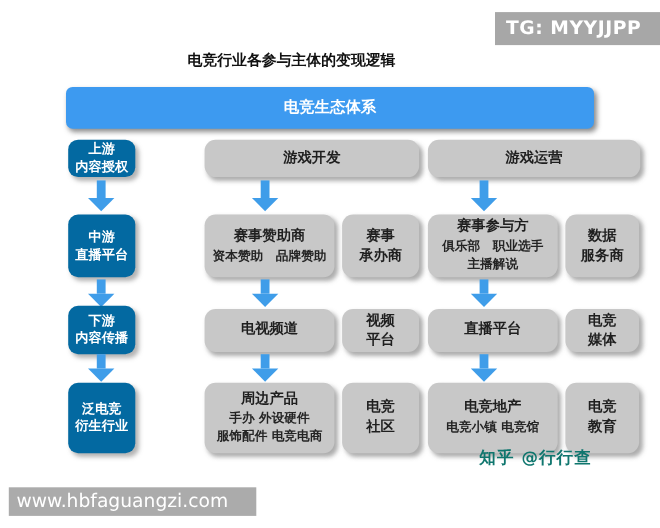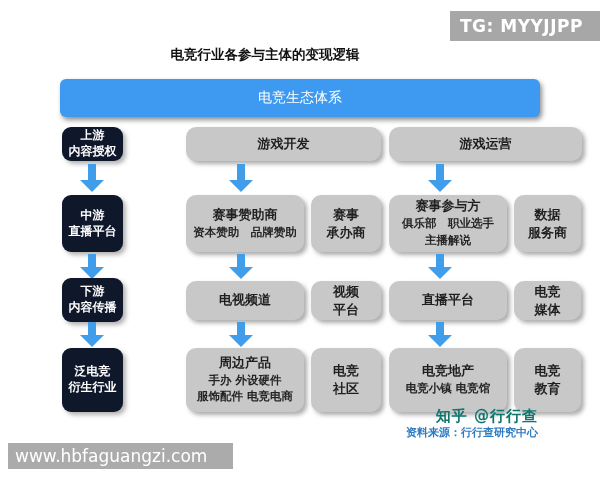--- a/index.html
+++ b/index.html
@@ -9,28 +9,28 @@
   
   .tg-box{position:absolute;left:450px;top:11px;width:150px;height:30px;background:#a7a7a7;
     color:#fff;font-size:17px;line-height:30px;padding-left:10px;box-sizing:border-box;letter-spacing:.5px;font-weight:bold;}
   .url-bar{position:absolute;left:8px;top:443px;width:225px;height:26px;background:#ababab;
     color:#fff;font-size:17px;line-height:26px;padding-left:7px;box-sizing:border-box;}
 
   
   .title{position:absolute;left:35px;top:46px;width:460px;text-align:center;
     font-size:13.5px;font-weight:bold;color:#111;}
   .banner{position:absolute;left:60px;top:79px;width:480px;height:38px;background:#3d9af0;
-    border-radius:6px;color:#fff;font-size:14px;font-weight:normal;display:flex;align-items:center;
+    border-radius:6px;color:#fff;font-size:14px;font-weight:bold;display:flex;align-items:center;
     justify-content:center;box-shadow:2px 3px 5px rgba(80,80,80,.65);}
 
   
   .box{position:absolute;display:flex;flex-direction:column;justify-content:center;align-items:center;
     box-sizing:border-box;text-align:center;}
   .gray{background:#c8c8c8;color:#1f1f1f;border-radius:10px;box-shadow:3px 3px 4px rgba(105,105,105,.55);margin-left:44px;}
-  .stage{background:#0f172a;color:#fff;border-radius:9px;box-shadow:3px 3px 4px rgba(105,105,105,.5);
+  .stage{background:#0369a1;color:#fff;border-radius:9px;box-shadow:3px 3px 4px rgba(105,105,105,.5);
     font-weight:bold;font-size:12px;line-height:1.3;}
   .bt{font-weight:bold;font-size:13px;line-height:1.3;}
   .bs{font-weight:bold;font-size:11.5px;line-height:1.45;color:#242424;}
   .nl{font-weight:bold;font-size:13px;line-height:1.35;}
 
   
   .c-stage{left:62px;width:61px;}
   .c-full-l{left:142px;width:195px;}
   .c-full-r{left:345px;width:193px;}
   .c-w1{left:142px;width:118px;}
@@ -179,16 +179,15 @@
   <div class="box gray c-w2 r4">
     <span class="bt">电竞地产</span>
     <span class="bs">电竞小镇 电竞馆</span>
   </div>
   <div class="box gray c-n2 r4">
     <span class="nl">电竞</span>
     <span class="nl">教育</span>
   </div>
 
   <div class="watermark">知乎 @行行查</div>
-  <div class="source">资料来源：行行查研究中心</div>
   <div class="url-bar">www.hbfaguangzi.com</div>
 
 </div>
 
 </body></html>

